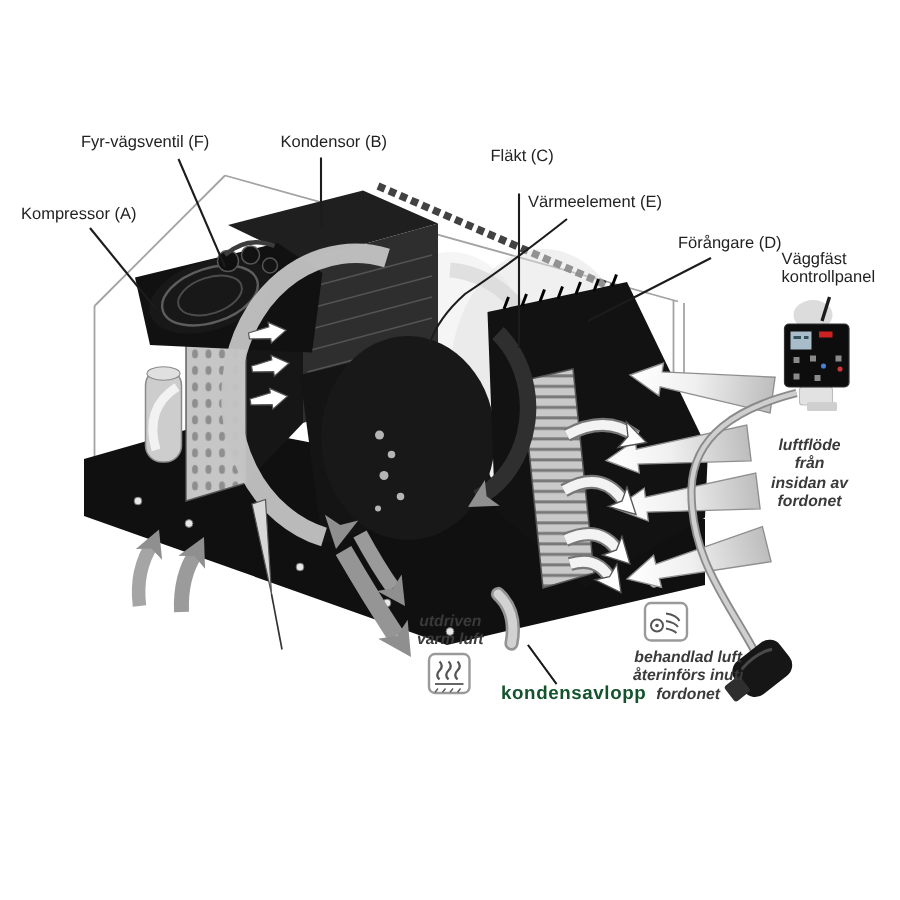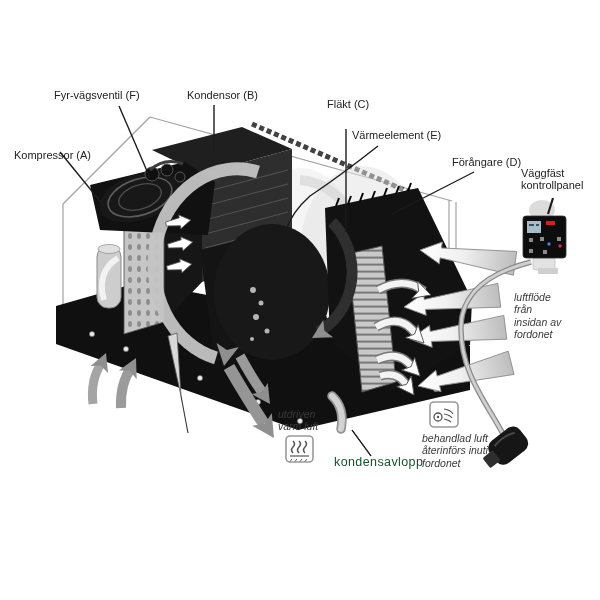--- a/index.html
+++ b/index.html
@@ -1,22 +1,22 @@
 <!DOCTYPE html>
 <html><head>
 <meta charset="utf-8">
 <style>
   html,body{margin:0;padding:0;background:#fff;}
   #stage{position:relative;width:600px;height:600px;background:#fff;overflow:hidden;
          font-family:"Liberation Sans", sans-serif;}
   #art{position:absolute;left:0;top:0;}
   .lbl{position:absolute;color:#222;font-size:11px;font-weight:normal;line-height:1.12;
        white-space:pre-line;}
-  .flow{position:absolute;color:#3a3a3a;font-size:10.5px;font-weight:normal;font-style:italic;
-        line-height:1.18;white-space:pre-line;}
+  .flow{position:absolute;color:#3a3a3a;font-size:10.5px;font-weight:bold;font-style:italic;
+        line-height:1.18;white-space:pre-line;text-align:center;}
   .big{font-size:12.5px;font-style:normal;color:#14532d;letter-spacing:.4px;}
 </style>
 </head>
 <body>
 
 <div id="stage">
 
 <svg id="art" width="600" height="600" viewBox="0 0 600 600">
   <defs>
     <pattern id="dots" width="9" height="11" patternUnits="userSpaceOnUse">
@@ -258,21 +258,21 @@
     <circle cx="438" cy="417" r="4" fill="none" stroke="#555" stroke-width="1.3"></circle>
     <circle cx="438" cy="417" r="1.2" fill="#555"></circle>
     <g stroke="#555" stroke-width="1.2" fill="none">
       <path d="M444,409 q7,1 9,5"></path>
       <path d="M444,414 q6,1 8,4"></path>
       <path d="M444,419 q5,1 7,3"></path>
     </g>
   </g>
 </svg>
 
-<div class="lbl" style="left:14px;top:149px">Kompressor (A)</div>
+<div class="lbl" style="left:14px;top:137px">Kompressor (A)</div>
 <div class="lbl" style="left:54px;top:89px">Fyr-vägsventil (F)</div>
 <div class="lbl" style="left:187px;top:89px">Kondensor (B)</div>
 <div class="lbl" style="left:327px;top:98px">Fläkt (C)</div>
 <div class="lbl" style="left:352px;top:129px">Värmeelement (E)</div>
 <div class="lbl" style="left:452px;top:156px">Förångare (D)</div>
 <div class="lbl" style="left:521px;top:167px">Väggfäst
 kontrollpanel</div>
 
 <div class="flow" style="left:278px;top:408px">utdriven
 varm luft</div>

